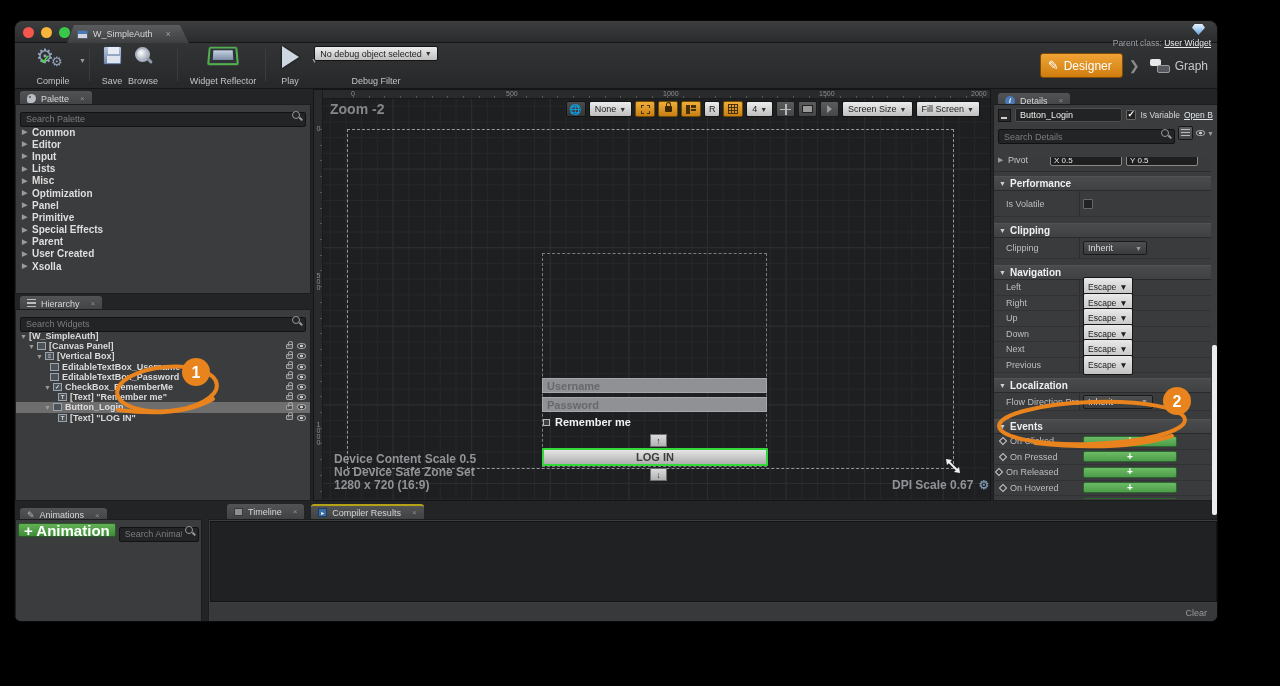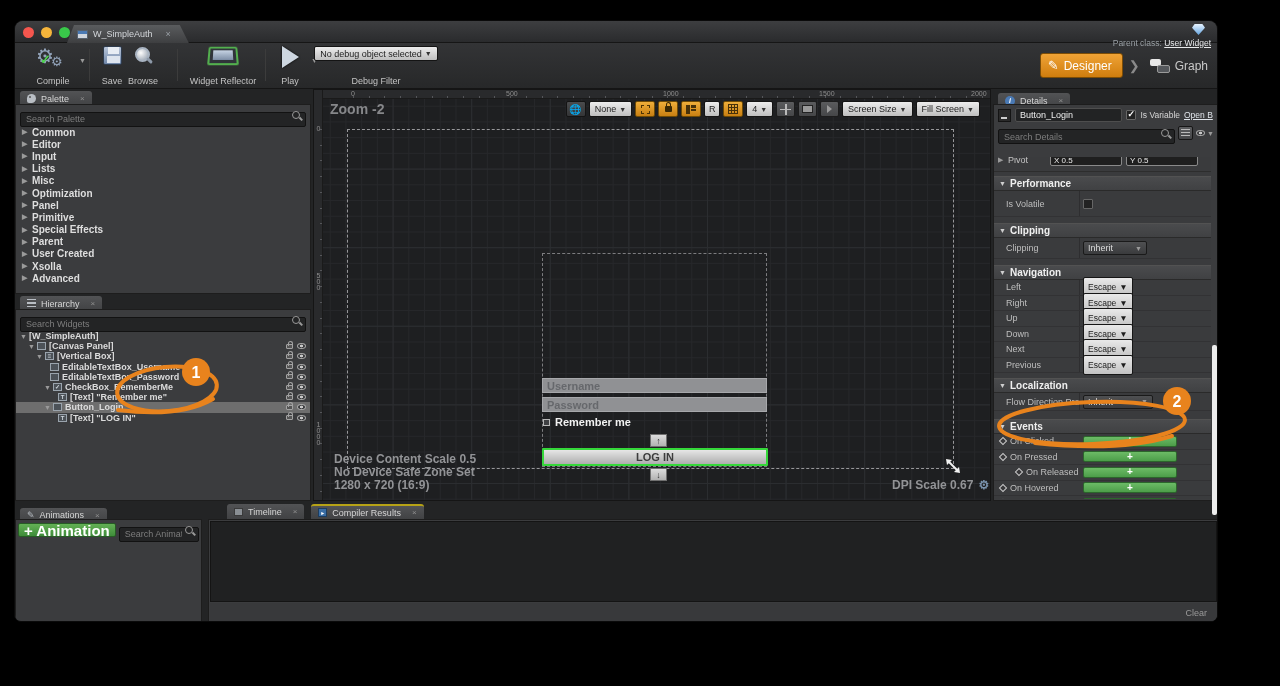--- a/index.html
+++ b/index.html
@@ -321,24 +321,20 @@
           <span>Parent</span>
         </div>
       <div class="pal-row">
           <span class="tri">▶</span>
           <span>User Created</span>
         </div>
       <div class="pal-row">
           <span class="tri">▶</span>
           <span>Xsolla</span>
         </div>
-      <div class="pal-row">
-          <span class="tri">▶</span>
-          <span>Advanced</span>
-        </div>
     </div>
   </div>
 
   <div class="panel" id="hierarchy" style="left:0;top:273px;width:296px;height:207px;">
     <div class="ptab">
       <span class="hier-icon"></span>
       <span>Hierarchy</span>
       <span class="close">×</span>
     </div>
     <div class="pbody">
@@ -672,21 +668,21 @@
               <span class="icon-diamond"></span>
               <span>On Pressed</span>
             </span>
           <span class="dt-val">
               <span class="btn-green">
                 <span>+</span>
               </span>
             </span>
         </div>
         <div class="dt-row" style="height:15.5px;">
-          <span class="dt-label" style="padding-left:20px;border-right:none;">
+          <span class="dt-label" style="padding-left:0;border-right:none;">
               <span class="icon-diamond"></span>
               <span>On Released</span>
             </span>
           <span class="dt-val">
               <span class="btn-green">
                 <span>+</span>
               </span>
             </span>
         </div>
         <div class="dt-row" style="height:15.5px;">

